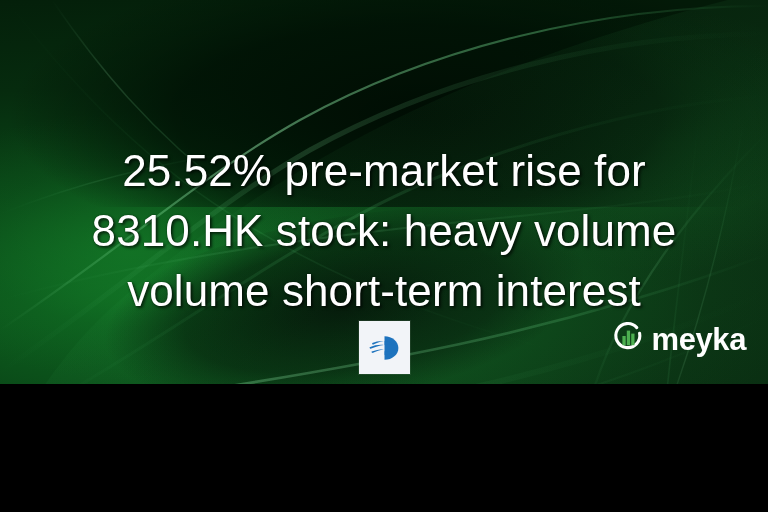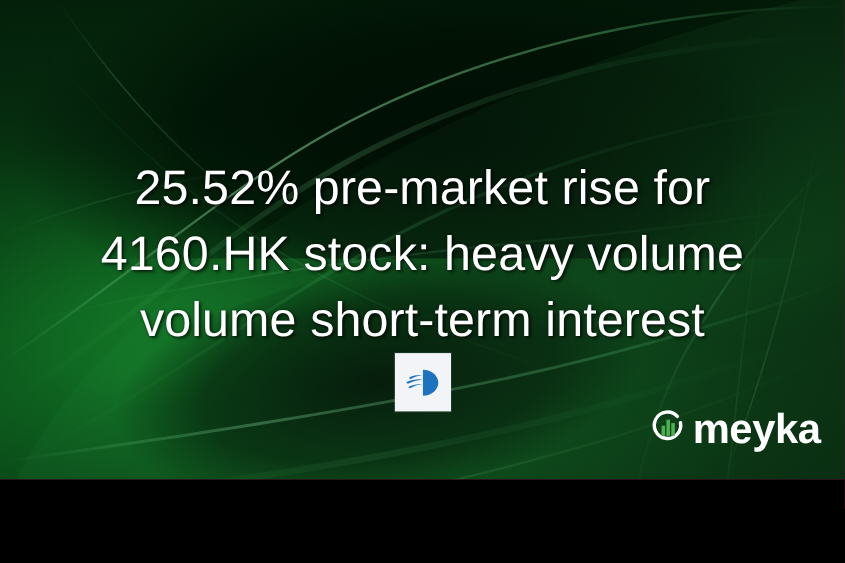--- a/index.html
+++ b/index.html
@@ -3,21 +3,21 @@
 <meta charset="utf-8">
 <style>
   html, body {
     margin: 0;
     padding: 0;
     background: #000;
   }
   #stage {
     position: relative;
     width: 768px;
-    height: 436px;
+    height: 384px;
     overflow: hidden;
     font-family: "Liberation Sans", sans-serif;
     background: #be185d;
   }
 
   
   .bg-base {
     position: absolute;
     inset: 0;
     background:
@@ -102,21 +102,21 @@
     position: absolute;
     right: 22px;
     bottom: 26px;
     display: flex;
     align-items: center;
     gap: 6px;
   }
   .brand-mark { display: block; }
   .brand-word {
     color: #ffffff;
-    font-size: 38px;
+    font-size: 31px;
     font-weight: bold;
     letter-spacing: -0.4px;
     line-height: 1;
     font-family: "Liberation Sans", sans-serif;
   }
 </style>
 </head>
 <body>
 
 <div id="stage">
@@ -171,21 +171,21 @@
 
       <path d="M700,108 C690,200 676,300 666,400 C660,452 652,486 644,512" fill="none" stroke="url(#wg3)" stroke-width="1.6" opacity="0.28"></path>
       <path d="M744,120 C726,220 700,330 660,430" fill="none" stroke="url(#wg1)" stroke-width="1.4" opacity="0.22"></path>
 
       <path d="M768,132 C712,188 660,250 620,326 C594,376 576,442 566,512" fill="none" stroke="url(#wg2)" stroke-width="2.2" opacity="0.34"></path>
     </svg>
   </div>
 
   <h1 class="headline">
     <span class="ln">25.52% pre-market rise for</span>
-    <span class="ln">4160.HK stock: heavy volume</span>
+    <span class="ln">8310.HK stock: heavy volume</span>
     <span class="ln">volume short-term interest</span>
   </h1>
 
   <div class="fav-tile">
     <span>
       <svg width="36" height="26" viewBox="0 0 36 26" xmlns="http://www.w3.org/2000/svg" aria-hidden="true">
         <path d="M17.5,1.2 C25.2,1.2 31.4,6.4 31.4,13 C31.4,19.6 25.2,24.8 17.5,24.8 Z" fill="#1e73be"></path>
         <path d="M17.6,6.0 C22.5,6.2 26.2,8.4 28.2,11.0 C25.4,9.9 21.6,9.6 17.6,10.0 Z" fill="#1e73be"></path>
         <path d="M5.2,8.0 C9.0,6.2 13.2,5.6 16.9,6.0 C13.0,6.6 9.2,8.0 6.4,9.6 C5.6,10.0 5.0,9.0 5.2,8.0 Z" fill="#1e73be"></path>
         <path d="M2.6,12.2 C7.0,10.2 12.2,9.4 16.9,9.9 C12.3,10.5 7.8,11.9 4.4,13.6 C3.4,14.1 2.4,13.2 2.6,12.2 Z" fill="#1e73be"></path>

